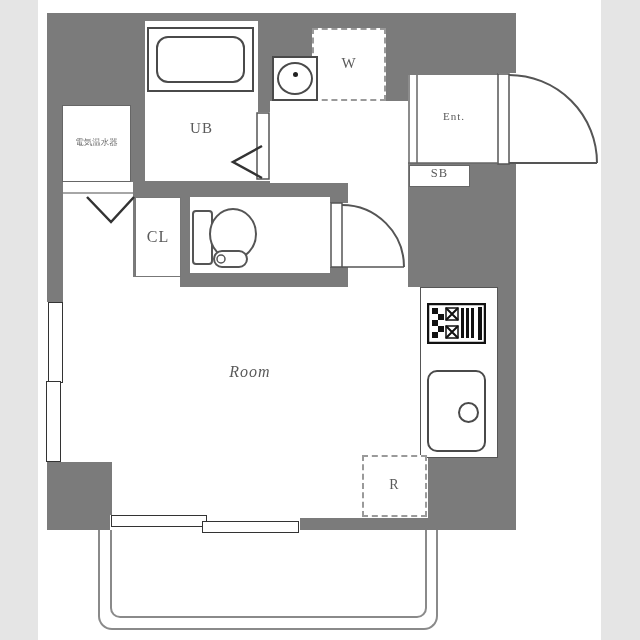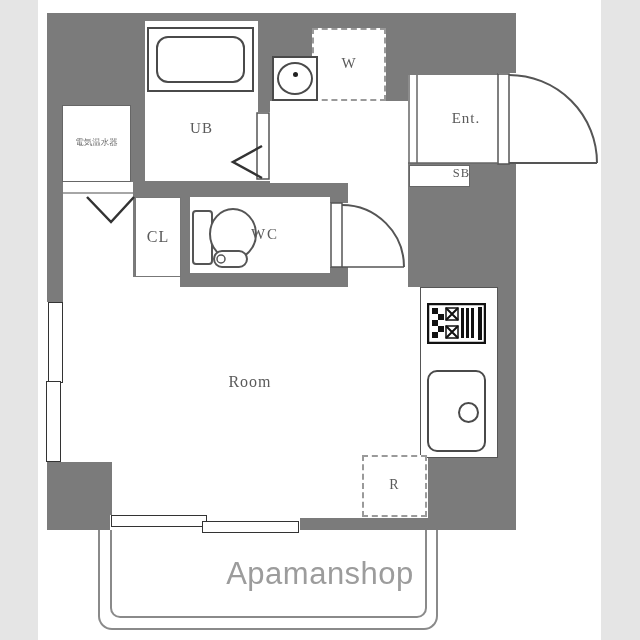--- a/index.html
+++ b/index.html
@@ -116,27 +116,24 @@
 
     <line x1="63" y1="193" x2="133" y2="193" stroke="#888" stroke-width="1.5"></line>
   </svg>
 
   <div class="abs" style="left:98px;top:530px;width:340px;height:100px;border-left:2px solid #8a8a8a;border-right:2px solid #8a8a8a;border-bottom:2px solid #8a8a8a;border-radius:0 0 14px 14px;box-sizing:border-box;"></div>
   <div class="abs" style="left:110px;top:530px;width:317px;height:88px;border-left:2px solid #8a8a8a;border-right:2px solid #8a8a8a;border-bottom:2px solid #8a8a8a;border-radius:0 0 10px 10px;box-sizing:border-box;"></div>
 
   <div class="abs lbl" style="left:62px;top:137px;width:69px;font-size:8.5px;letter-spacing:0;color:#6a6a6a;">電気温水器</div>
   <div class="abs lbl" style="left:145px;top:120px;width:113px;font-size:15px;">UB</div>
   <div class="abs lbl" style="left:312px;top:55px;width:74px;font-size:15px;">W</div>
-  <div class="abs lbl" style="left:408px;top:110px;width:92px;font-size:15px;padding-left:12px;">Ent.</div>
-  <div class="abs lbl" style="left:409px;top:166px;width:61px;font-size:12.5px;text-align:right;">SB</div>
+  <div class="abs lbl" style="left:408px;top:110px;width:92px;font-size:11px;">Ent.</div>
+  <div class="abs lbl" style="left:409px;top:166px;width:61px;font-size:12.5px;">SB</div>
   <div class="abs lbl" style="left:135px;top:228px;width:46px;font-size:16px;">CL</div>
-  <div class="abs lbl" style="left:195px;top:226px;width:140px;font-size:15px;letter-spacing:2px;">WC</div>
-  <div class="abs lbl" style="left:186px;top:372px;width:128px;font-size:16px;line-height:19px;">
+  <div class="abs lbl" style="left:186px;top:362px;width:128px;font-size:16px;line-height:19px;font-style:italic;">
     <div>Room</div>
   </div>
   <div class="abs lbl" style="left:362px;top:477px;width:65px;font-size:14px;">R</div>
-  <div class="abs" style="left:120px;top:556px;width:400px;text-align:center;font-size:31px;color:#9c9c9c;
-              font-family:'Liberation Sans','DejaVu Sans',sans-serif;letter-spacing:0.5px;">Apamanshop</div>
 
   <div class="abs band" style="left:0;top:0;width:38px;height:640px;"></div>
   <div class="abs band" style="left:601px;top:0;width:39px;height:640px;"></div>
 
 </div>
 
 </body></html>

